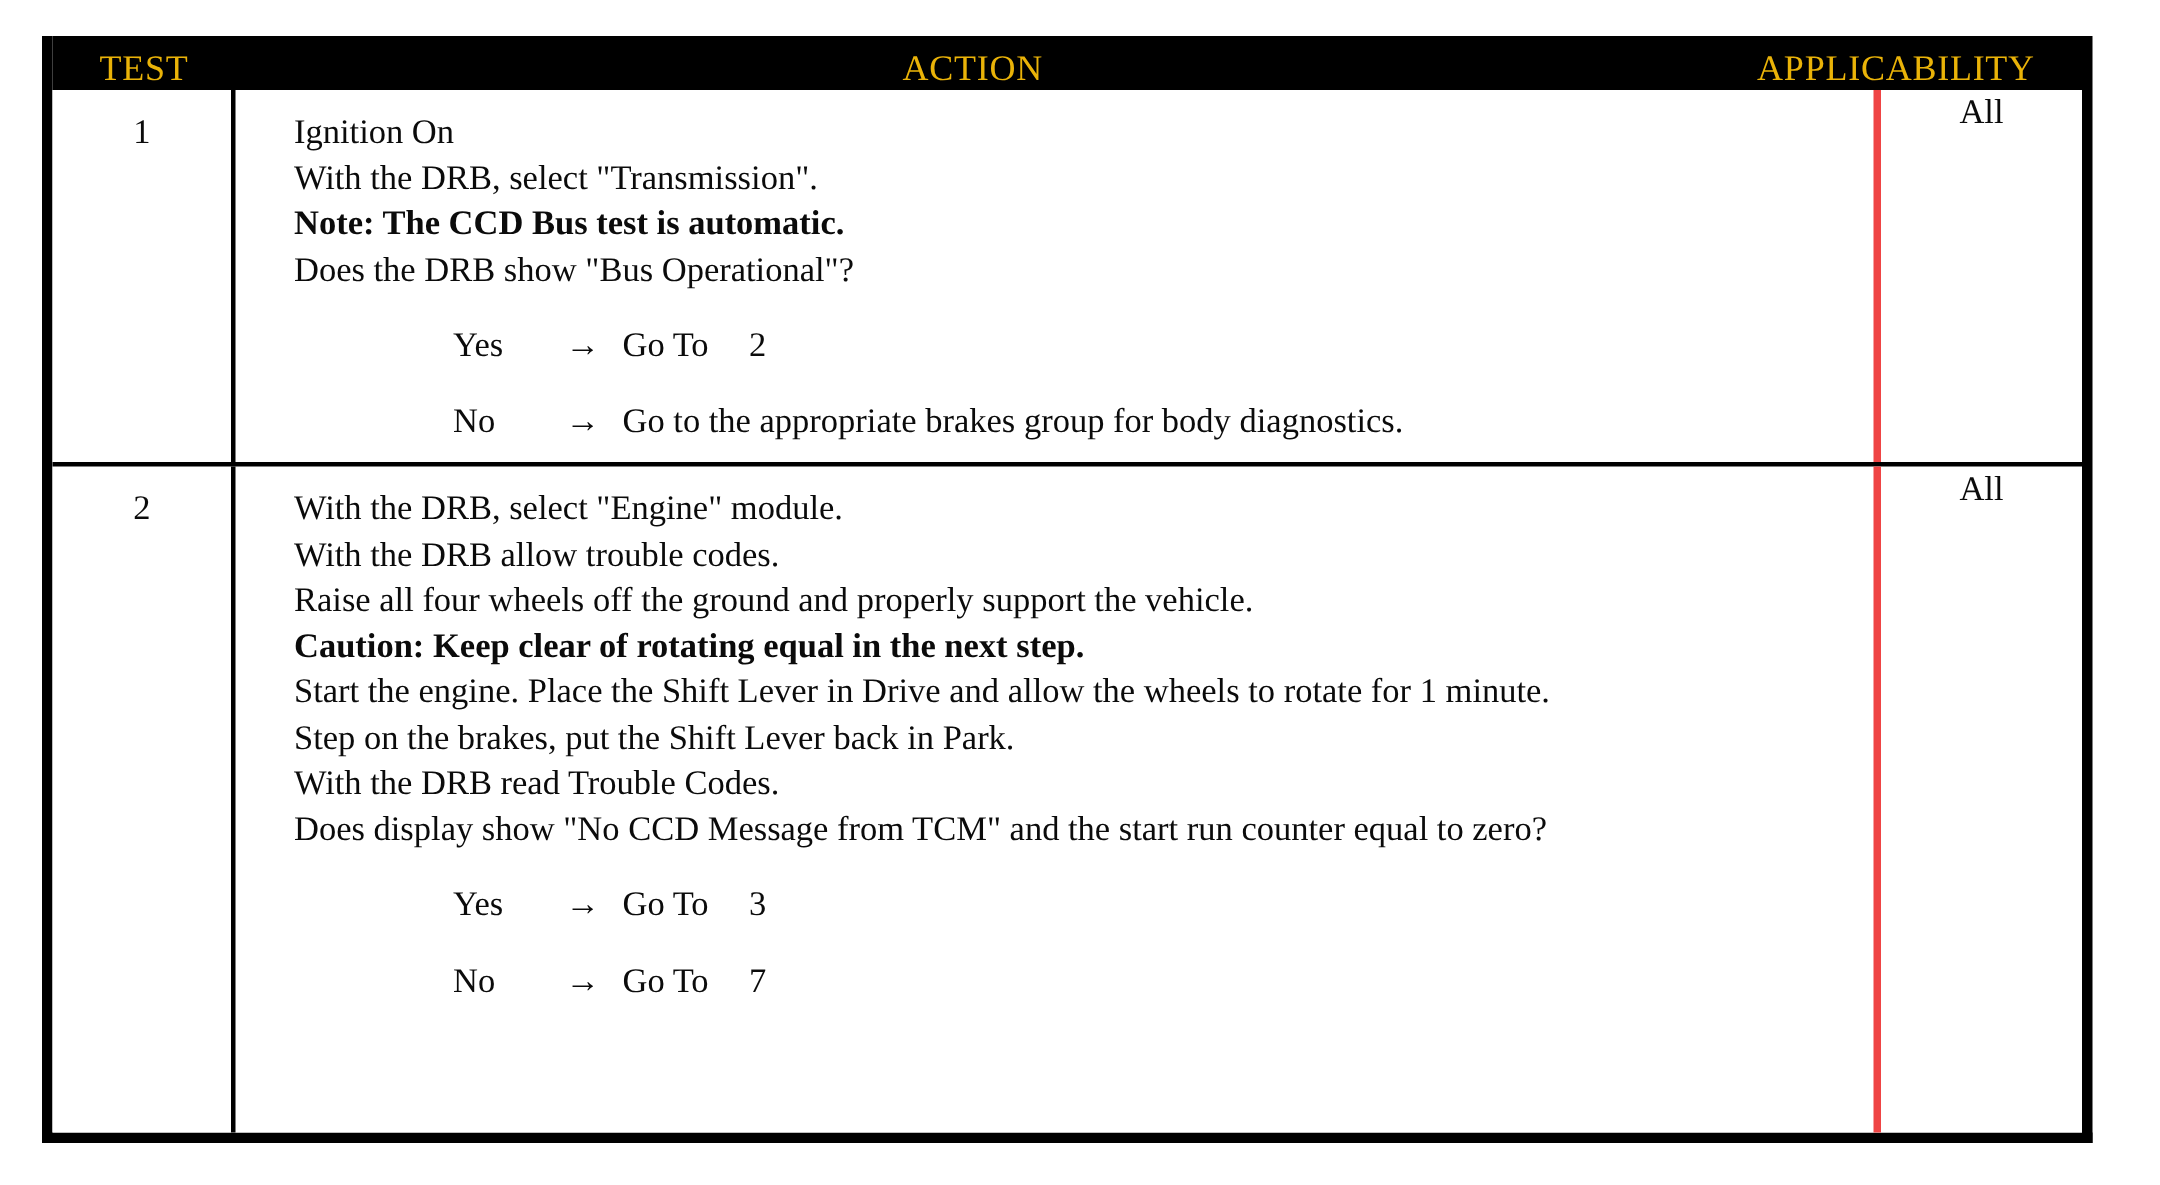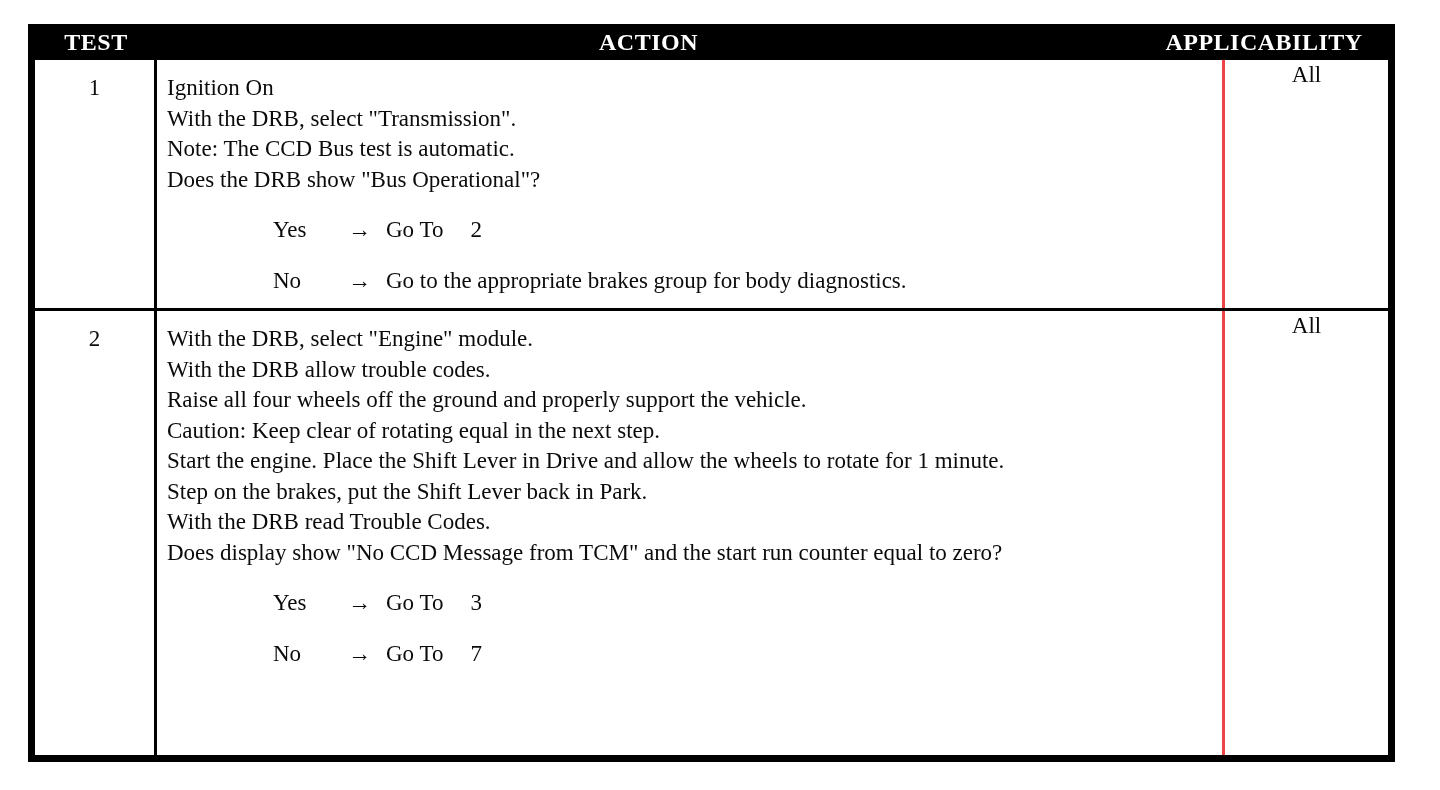--- a/index.html
+++ b/index.html
@@ -26,24 +26,24 @@
     width: 1367px;
     box-sizing: border-box;
     border-left: 7px solid #000;
     border-right: 7px solid #000;
     border-bottom: 7px solid #000;
     background: #fff;
   }
   .header-row {
     display: flex;
     background: #000;
-    color: #ffffff;
+    color: #eab308;
     height: 36px;
-    align-items: center;
-    font-weight: bold;
+    align-items: flex-end;
+    font-weight: normal;
     font-size: 24px;
     letter-spacing: 0.5px;
   }
   .header-cell { text-align: center; }
   .h-test   { width: 122px; }
   .h-action { width: 983px; }
   .h-applic { flex: 1; }
 
   .row {
     display: flex;
@@ -58,32 +58,33 @@
   .cell-test {
     width: 119px;
     border-right: 3px solid #000;
     box-sizing: content-box;
     text-align: center;
     padding-top: 13px;
     flex-shrink: 0;
   }
   .cell-action {
     width: 1068px;
-    border-right: 3px solid #ef4444;
+    border-right: 5px solid #ef4444;
     box-sizing: border-box;
     padding: 13px 8px 12px 10px;
     flex-shrink: 0;
+    margin-left: 29px;
   }
   .cell-applic {
     flex: 1;
     text-align: center;
   }
 
   .action-line { white-space: normal; }
-  .action-line.bold { font-weight: normal; }
+  .action-line.bold { font-weight: bold; }
 
   .branch {
     display: flex;
     margin: 20px 0 0 106px;
     align-items: baseline;
   }
   .branch-answer { width: 75px; flex-shrink: 0; }
   .branch-arrow  { width: 38px; flex-shrink: 0; }
   .branch-target { margin-left: 27px; }
 </style>

